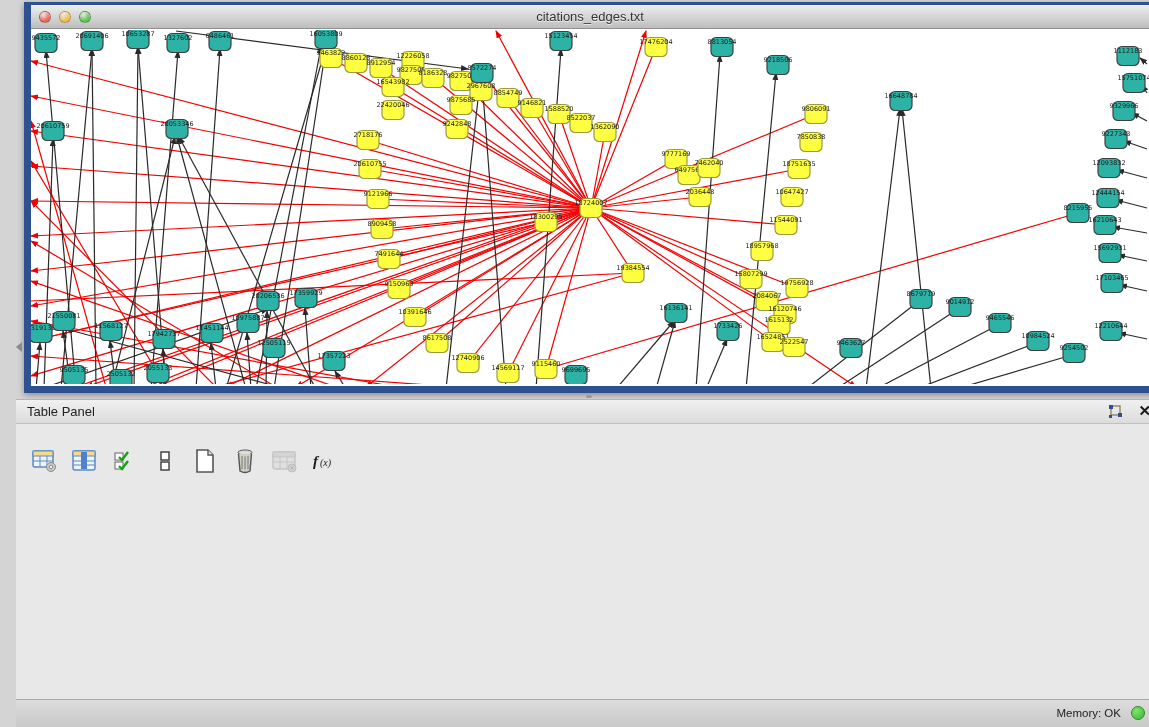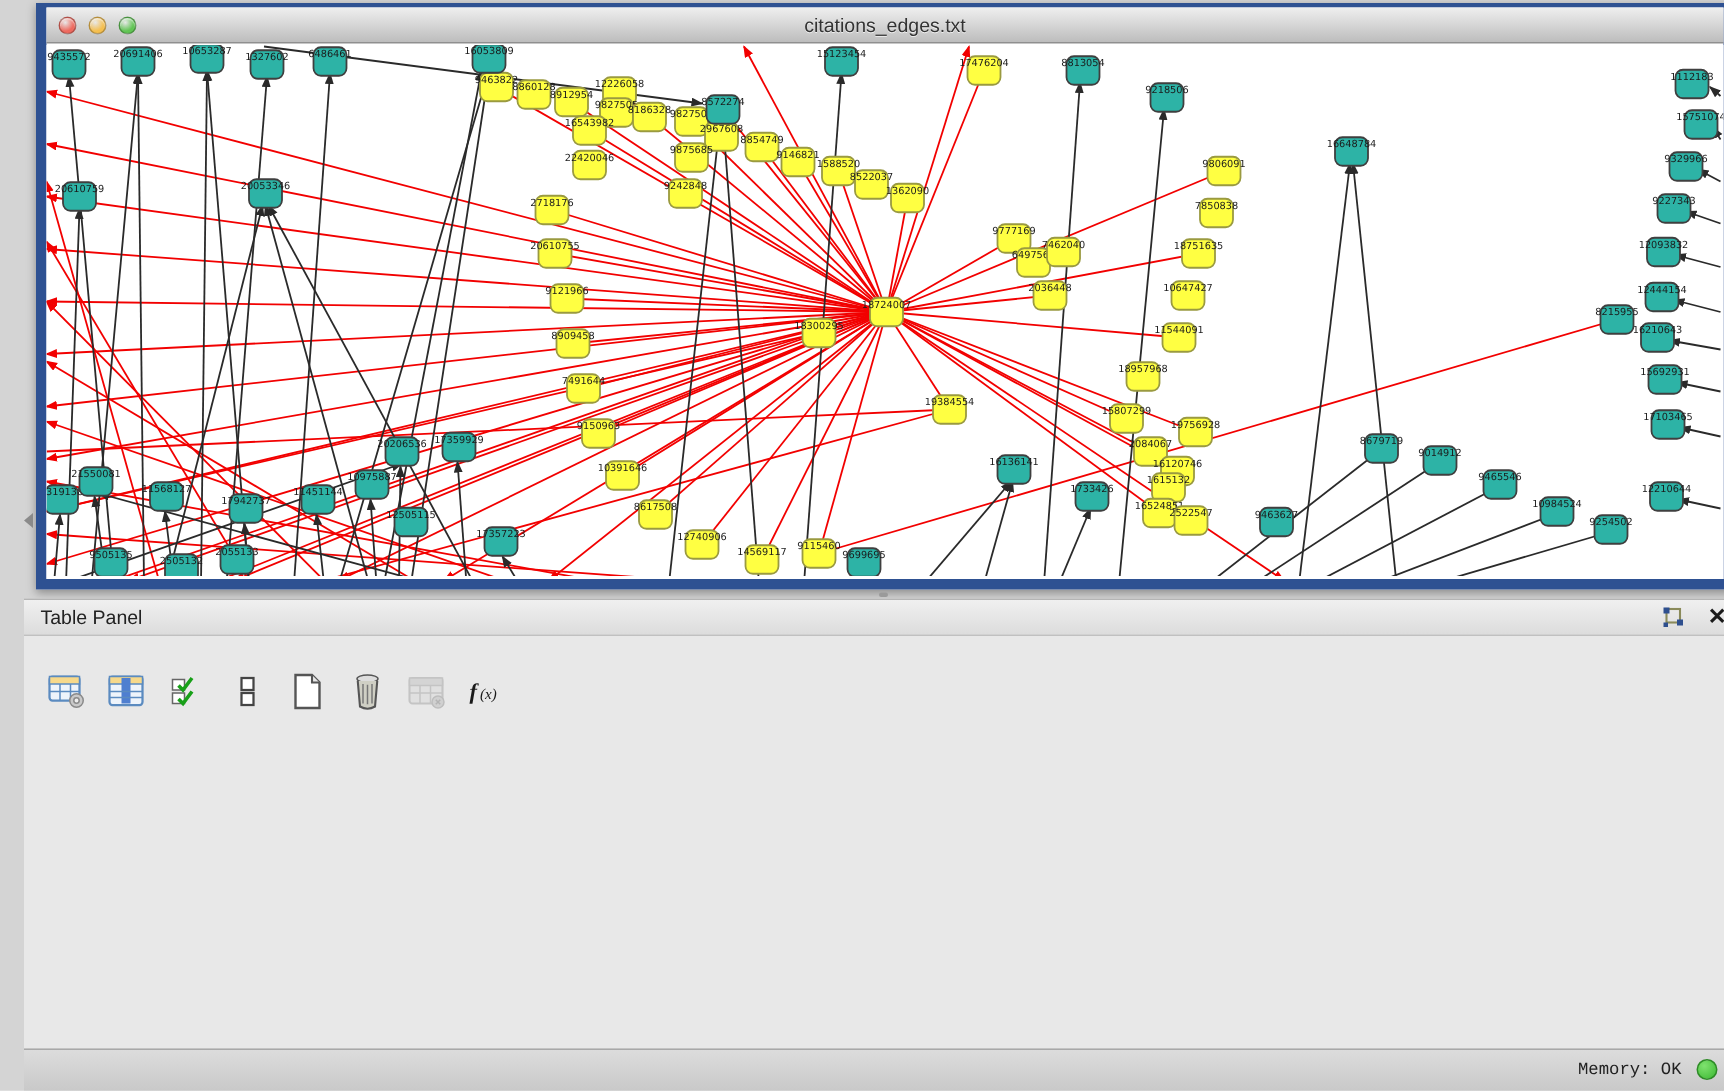--- a/index.html
+++ b/index.html
@@ -38,21 +38,21 @@
   #tp-close { position:absolute; right:14px; top:2px; font-size:15px; font-weight:bold; color:#1a1a1a; cursor:pointer; }
 
   #tp-toolbar { position:absolute; left:14px; top:44px; height:34px; display:flex; align-items:center; gap:10px; }
   .tbtn { width:30px; height:30px; display:flex; align-items:center; justify-content:center;
     background:transparent; border:none; cursor:pointer; }
   .tbtn.disabled { opacity:.45; filter:grayscale(1); }
 
   
   #status-bar { position:absolute; left:0; top:699px; width:1149px; height:28px;
     background:linear-gradient(#dcdcdc,#c9c9c9); border-top:1px solid #a8a8a8; }
-  #memory-label { position:absolute; right:44px; top:7px; font-size:11.5px; color:#222;font-family:Liberation Mono, monospace; }
+  #memory-label { position:absolute; right:44px; top:7px; font-size:11.5px; color:#222; }
   #memory-dot { position:absolute; right:20px; top:6px; width:14px; height:14px; border-radius:50%;
     background:radial-gradient(circle at 35% 30%, #7fe26f, #3cb832); border:1px solid #2e8b27; }
 </style>
 </head>
 <body>
 
 <div id="stage">
 
   <div id="net-window">
     <div id="net-titlebar">

